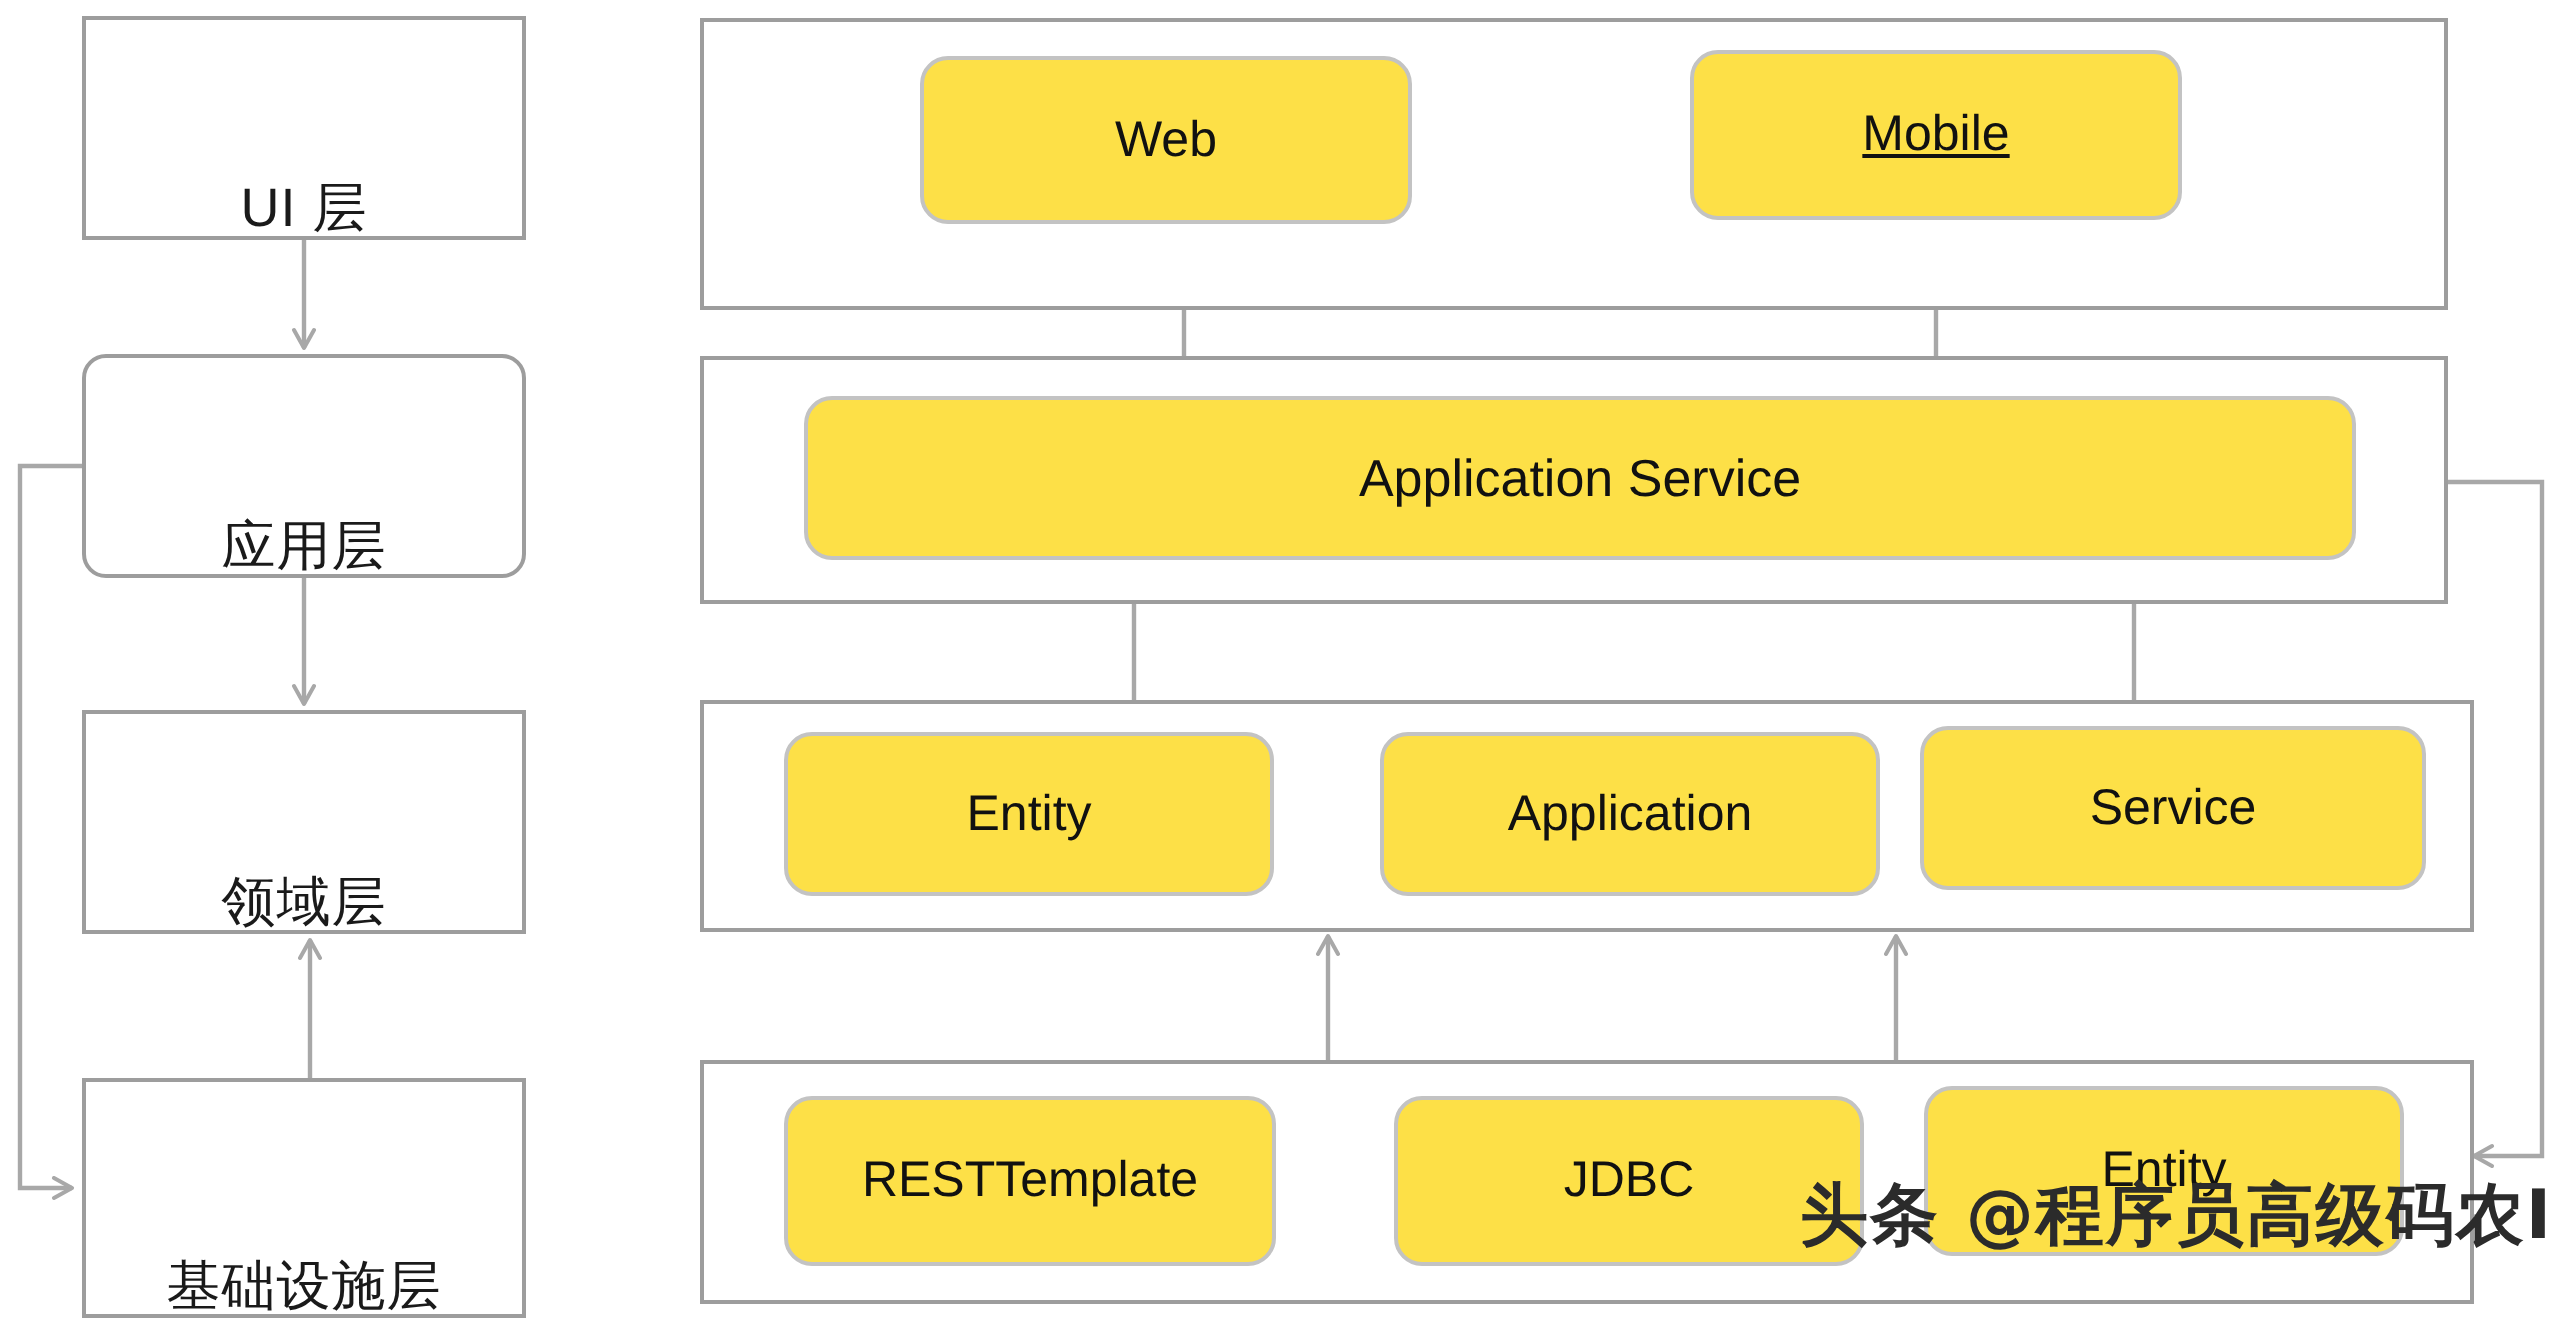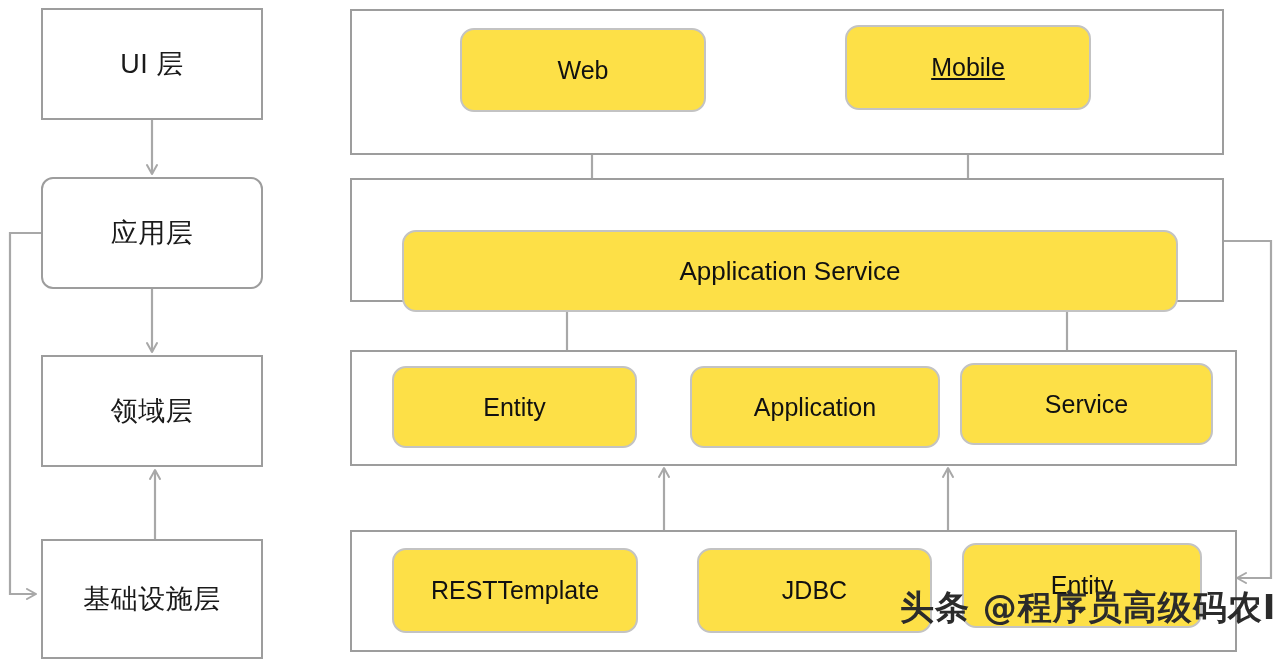--- a/index.html
+++ b/index.html
@@ -20,21 +20,21 @@
   }
 
   
   .abs { position: absolute; box-sizing: border-box; }
 
   
   .layer-box {
     border: 2px solid #9d9d9d;
     background: #ffffff;
     display: flex;
-    align-items: center;
+    align-items: flex-end;
     justify-content: center;
     color: #1a1a1a;
   }
   .layer-box .label {
     font-size: 27px;
     line-height: 1;
     letter-spacing: 0.5px;
     white-space: nowrap;
   }
 
@@ -146,21 +146,21 @@
   <div class="abs node-box" style="left:460px; top:28px; width:246px; height:84px;">
     <span class="label">Web</span>
   </div>
 
   <div class="abs node-box" style="left:845px; top:25px; width:246px; height:85px;text-decoration:underline;">
     <span class="label">Mobile</span>
   </div>
 
   <div class="abs group-box" style="left:350px; top:178px; width:874px; height:124px;"></div>
 
-  <div class="abs node-box wide" style="left:402px; top:198px; width:776px; height:82px;margin-top:32px;">
+  <div class="abs node-box wide" style="left:402px; top:198px; width:776px; height:82px;">
     <span class="label">Application Service</span>
   </div>
 
   <div class="abs group-box" style="left:350px; top:350px; width:887px; height:116px;"></div>
 
   <div class="abs node-box" style="left:392px; top:366px; width:245px; height:82px;">
     <span class="label">Entity</span>
   </div>
 
   <div class="abs node-box" style="left:690px; top:366px; width:250px; height:82px;">

